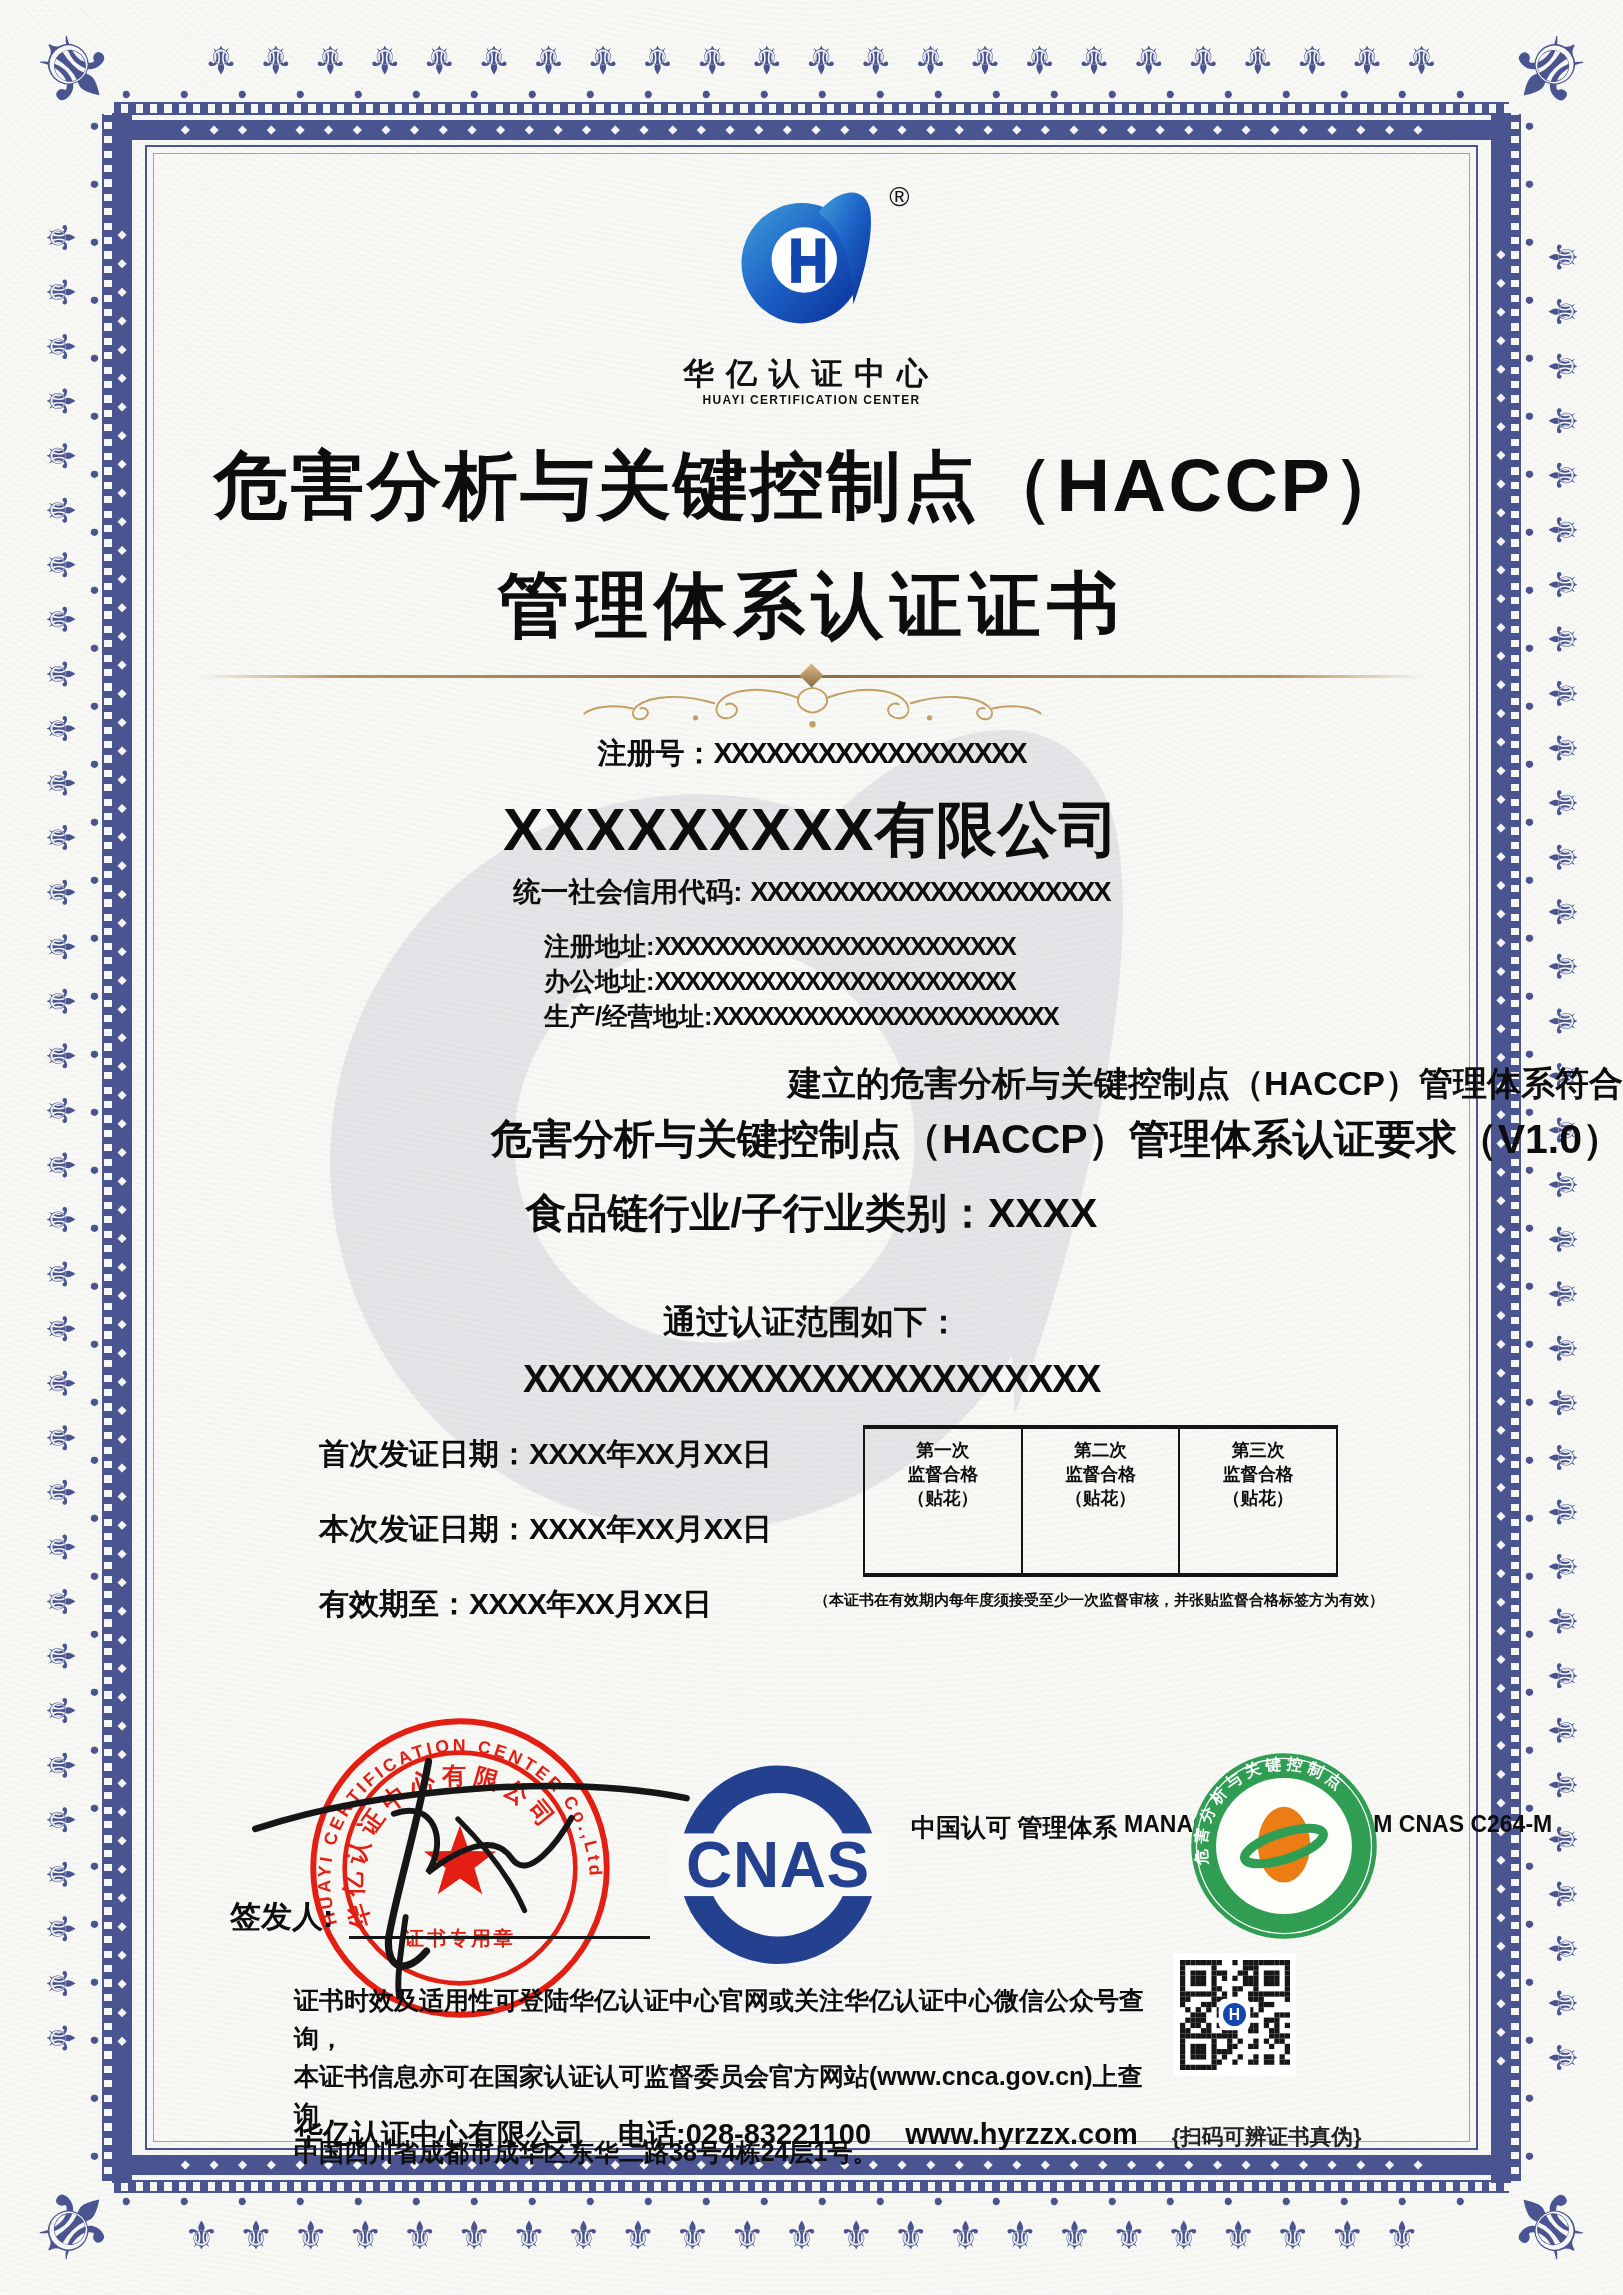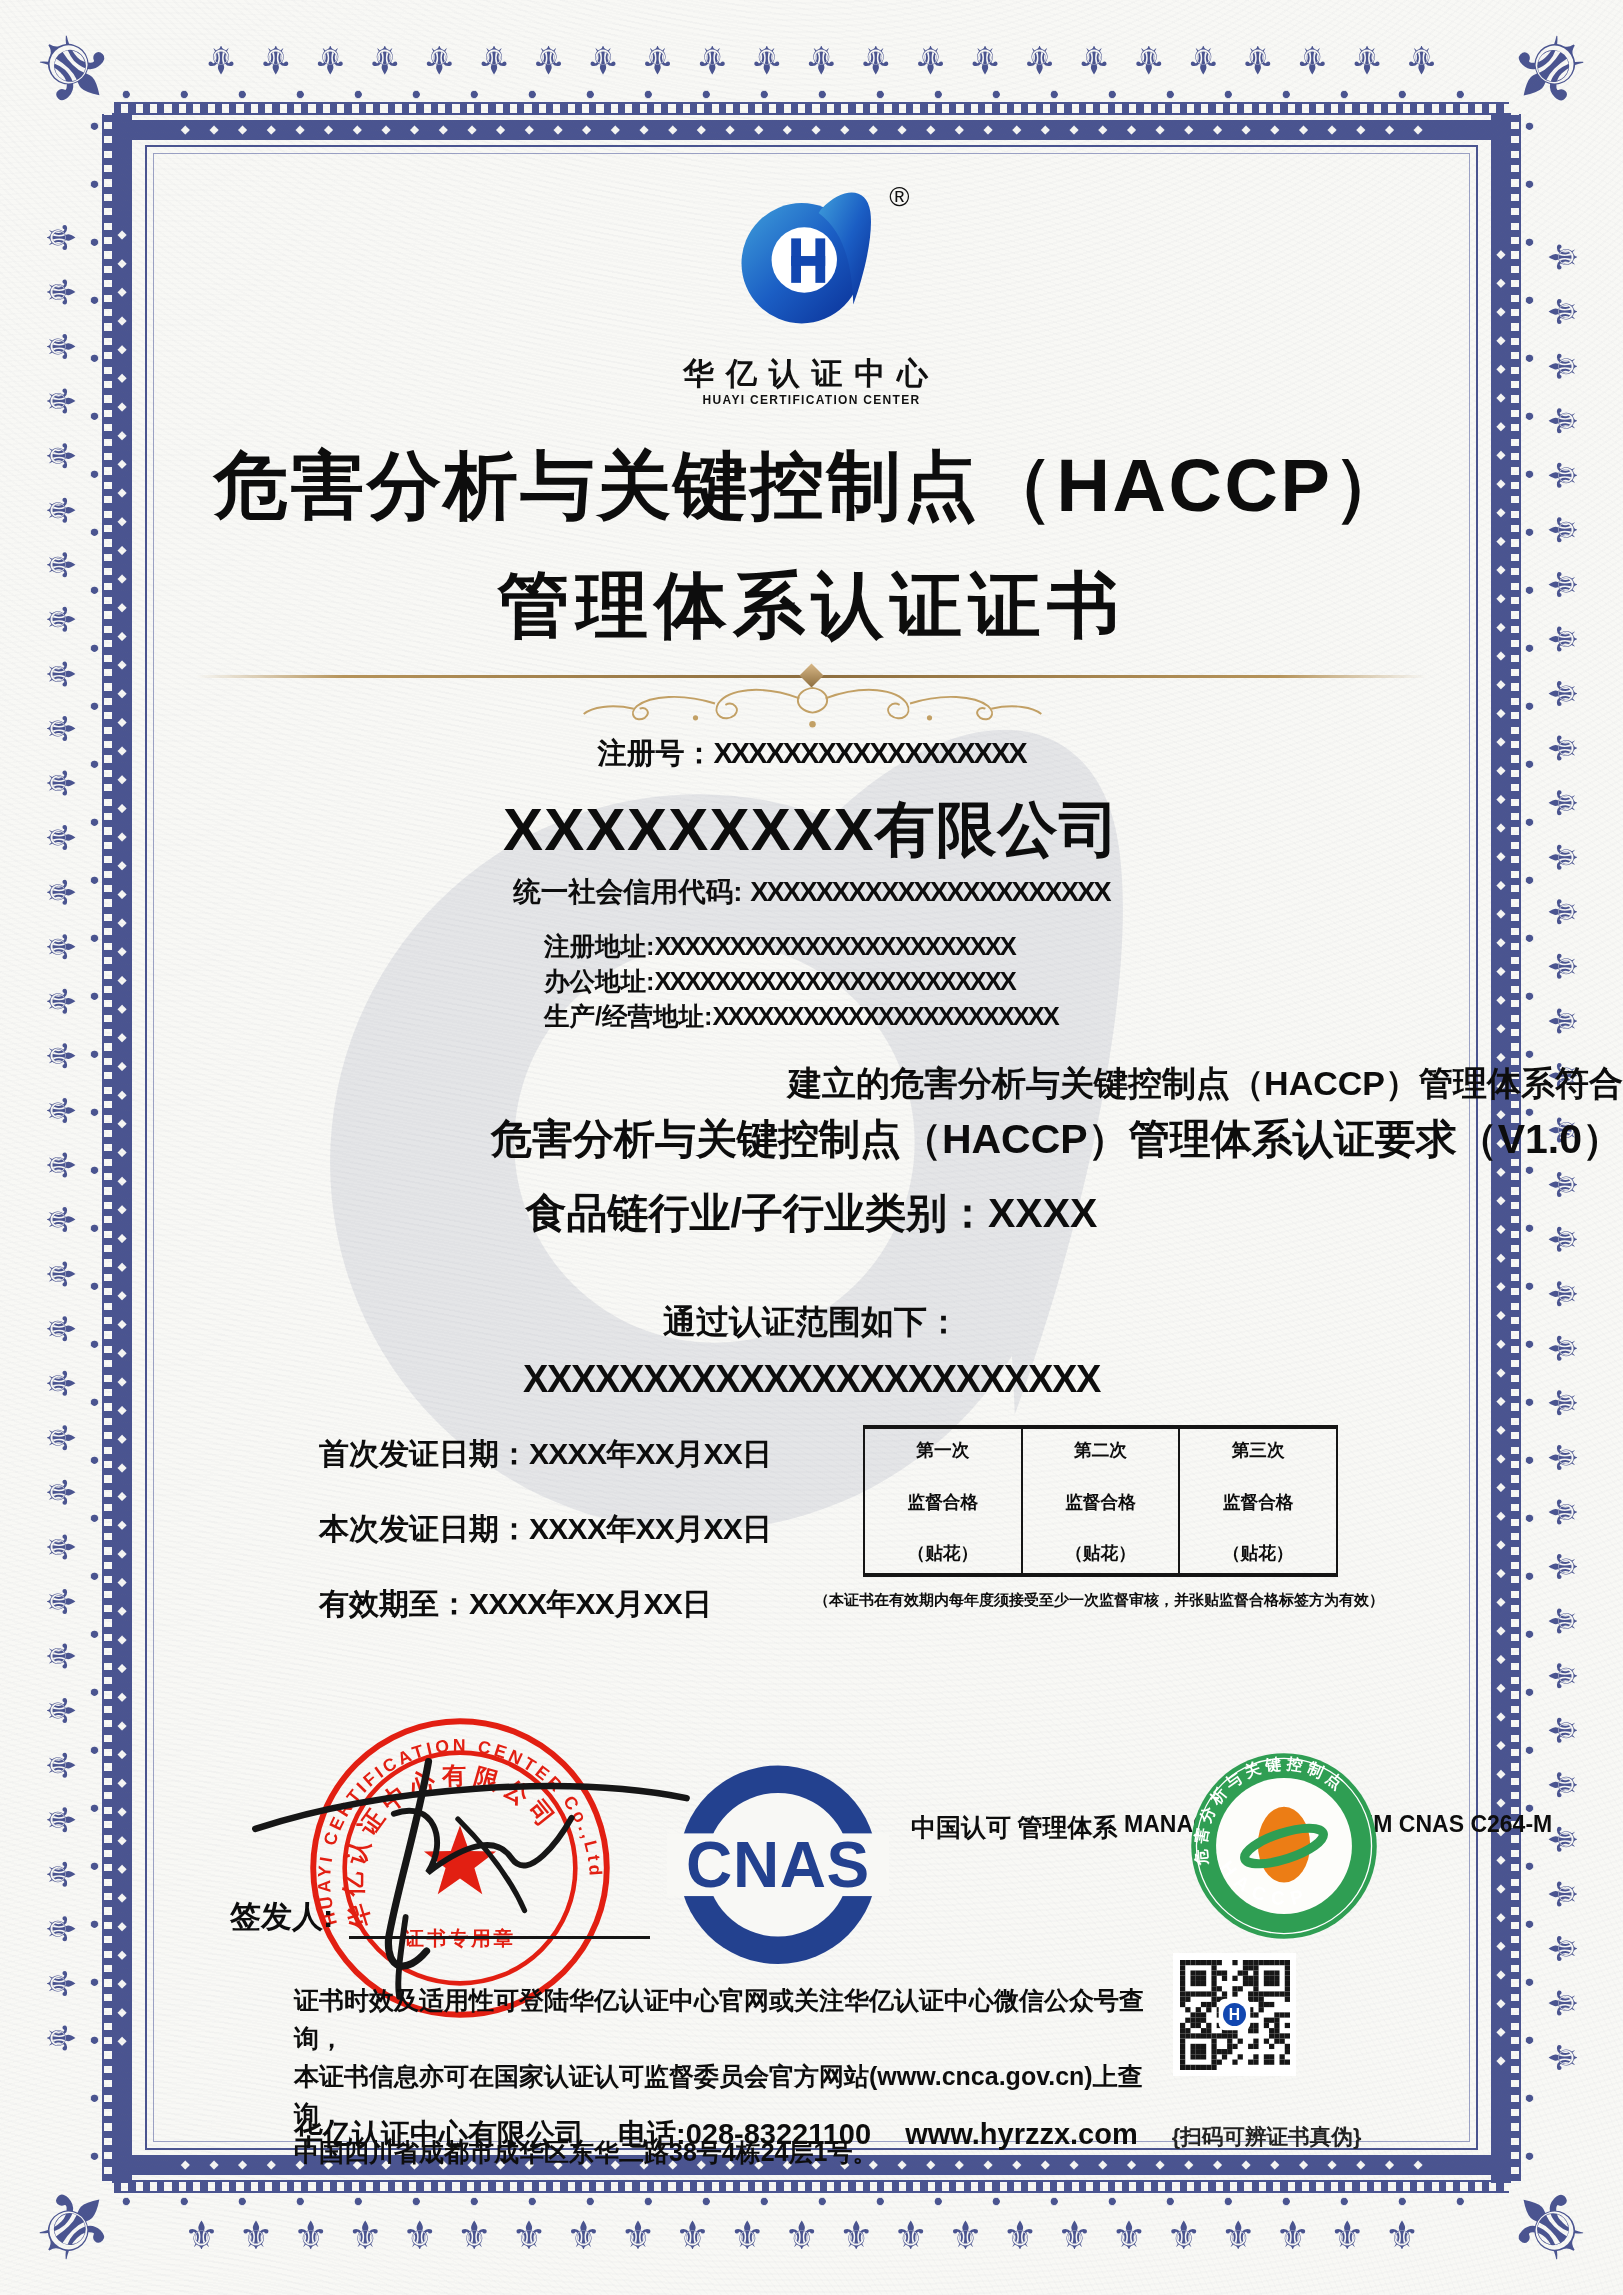--- a/index.html
+++ b/index.html
@@ -83,21 +83,21 @@
   .scope-label{left:0;right:0;top:1300px;text-align:center;font-size:33px;font-weight:800;}
   .scope-value{left:0;right:0;top:1358px;text-align:center;font-size:38px;font-weight:600;letter-spacing:-1.3px;}
 
   .dates-block{left:319px;top:1434px;font-size:30px;}
   .dates-block .row{margin-bottom:34px;white-space:nowrap;}
   .dates-block .lbl{font-weight:800;}
   .dates-block .val{font-weight:600;letter-spacing:-0.7px;}
 
   .sup-table{left:863px;top:1425px;width:471px;height:144px;border:2.6px solid #151515;
     border-top-width:4.6px;border-bottom-width:4.6px;display:flex;background:transparent;}
-  .sup-col{flex:1;display:flex;flex-direction:column;justify-content:space-between;
+  .sup-col{flex:1;display:flex;flex-direction:column;
     padding:9.2px 0 7.9px;text-align:center;font-size:17.7px;font-weight:700;}
   .sup-col + .sup-col{border-left:2.6px solid #151515;}
   .sup-note{left:772px;top:1591px;width:654px;text-align:center;font-size:15px;font-weight:700;}
 
   
   .seal-svg{left:306px;top:1714px;width:308px;height:308px;}
   .sig-svg{left:229px;top:1721px;width:497px;height:281px;}
   .issuer-label{left:230px;top:1896px;font-size:31px;font-weight:800;}
   .issuer-line{left:349px;top:1936px;width:301px;height:3.3px;background:#151515;}
   .cnas-svg{left:667px;top:1760px;width:222px;height:216px;}

